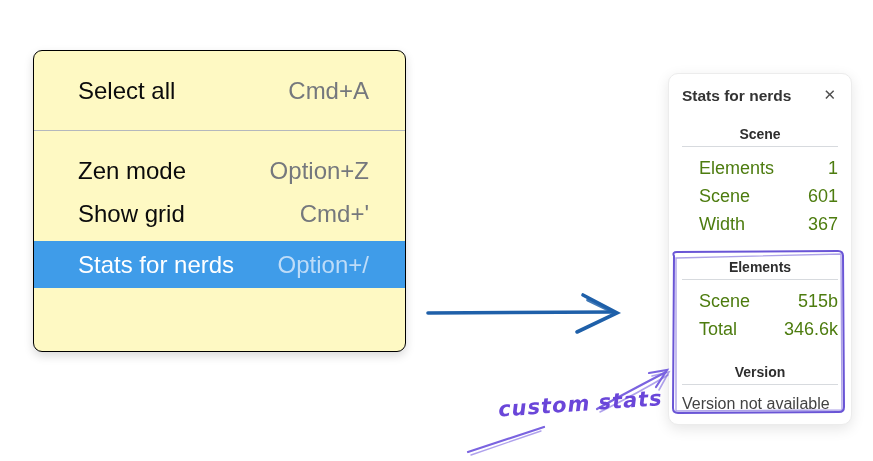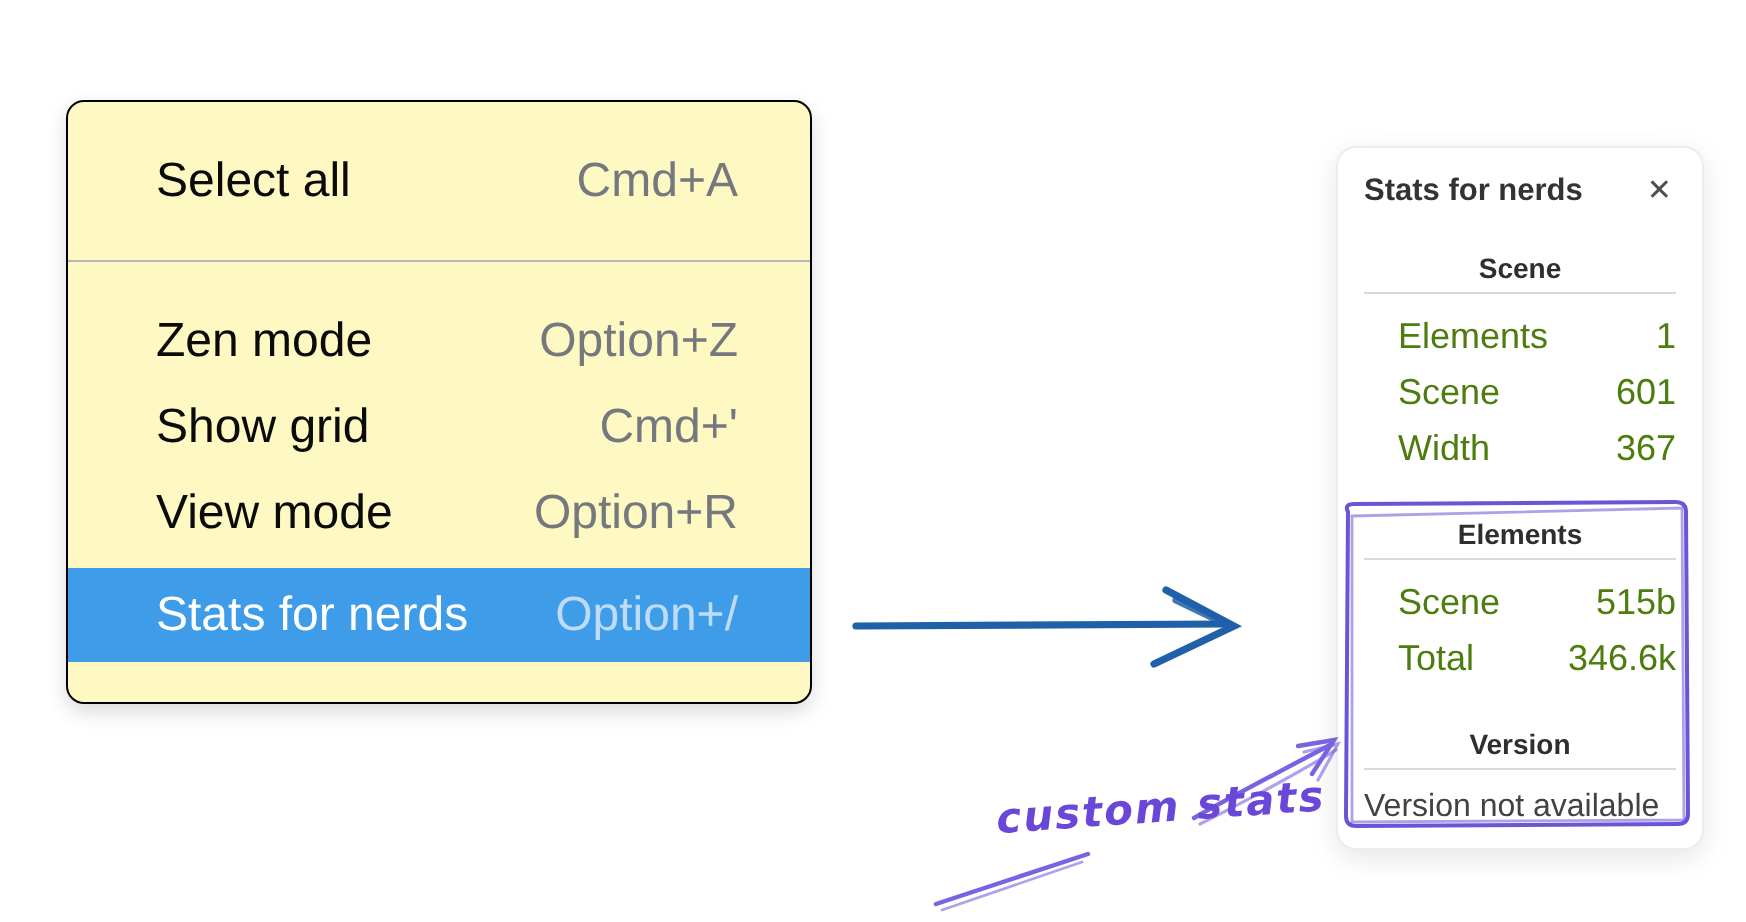--- a/index.html
+++ b/index.html
@@ -85,24 +85,20 @@
   <div class="menu-divider"></div>
   <div class="menu-group">
     <div class="menu-row std">
       <span class="mi-label">Zen mode</span>
       <span class="mi-shortcut">Option+Z</span>
     </div>
     <div class="menu-row std">
       <span class="mi-label">Show grid</span>
       <span class="mi-shortcut">Cmd+'</span>
     </div>
-    <div class="menu-row std">
-      <span class="mi-label">View mode</span>
-      <span class="mi-shortcut">Option+R</span>
-    </div>
     <div class="menu-row highlighted">
       <span class="mi-label">Stats for nerds</span>
       <span class="mi-shortcut">Option+/</span>
     </div>
   </div>
 </div>
 
 <div class="panel">
   <div class="panel-header">
     <span class="panel-title">Stats for nerds</span>

